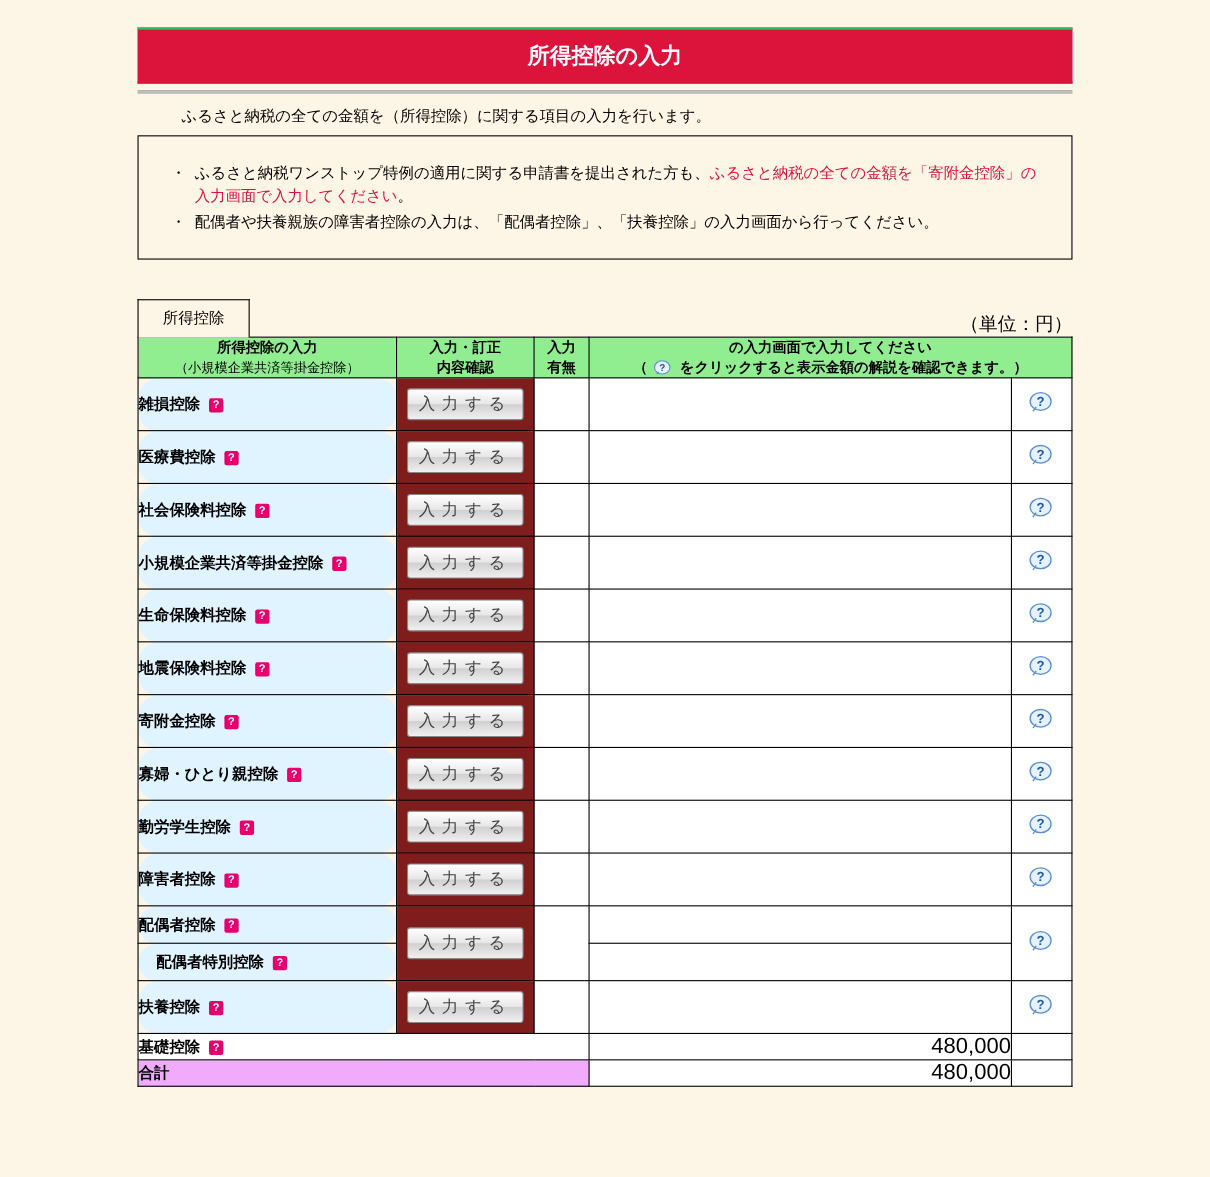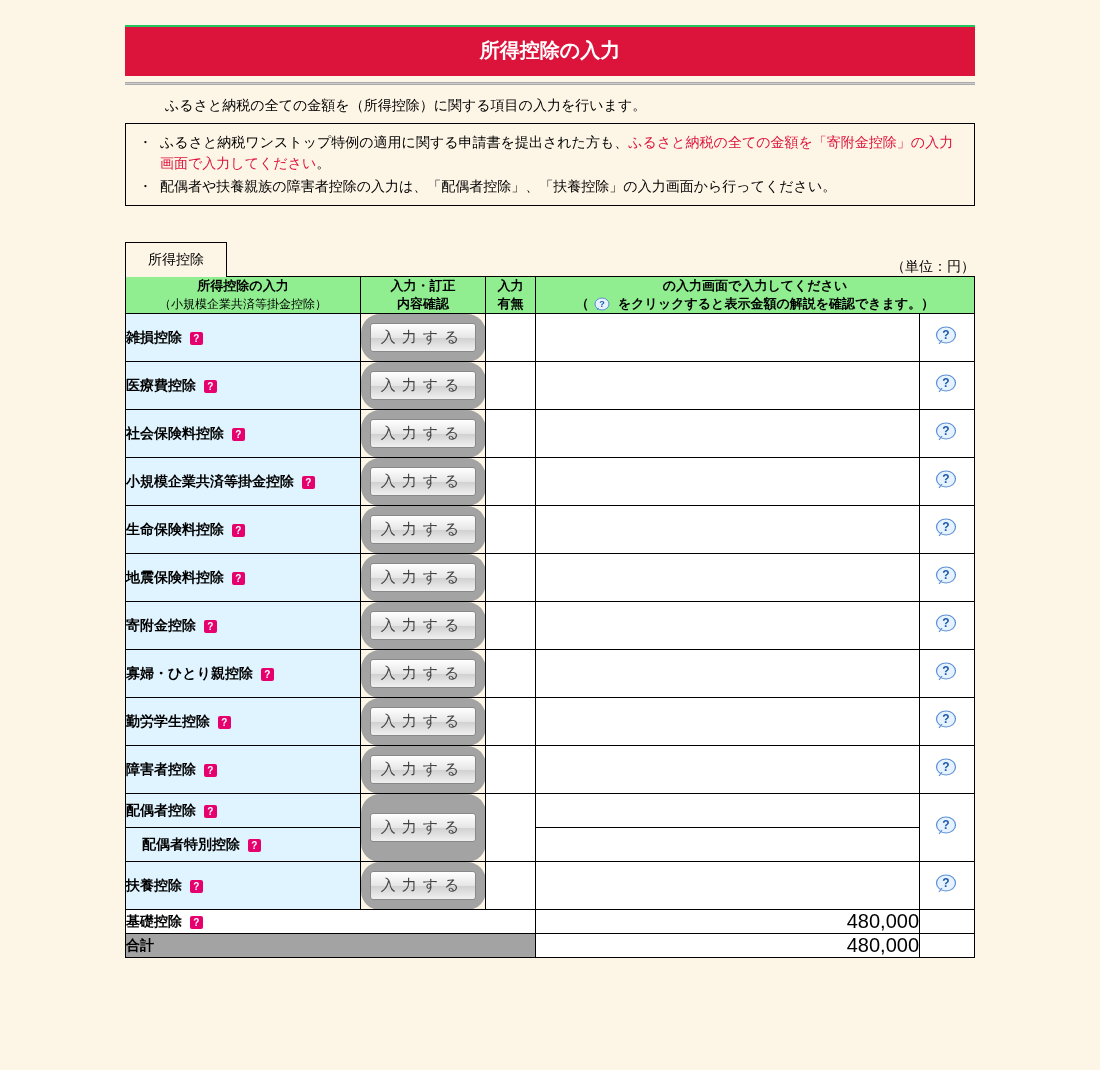--- a/index.html
+++ b/index.html
@@ -33,39 +33,39 @@
     background: linear-gradient(to bottom, #999 0%, #ccc 50%, #999 100%);
   }
   .intro {
     margin: 12px 0 8px 40px;
   }
   .notice-box {
     border: 1px solid #000;
     padding: 6px 14px 6px 14px;
     margin: 4px 0 0 0;
   }
-  .notice-box ul { margin: 0; padding-left: 20px; }
+  .notice-box ul { margin: 17px; padding-left: 20px; }
   .notice-box li { margin: 2px 0; line-height: 1.5; list-style-type: '・  '; }
   .red { color: #dc143c; }
   .tab-row {
     display: flex;
     justify-content: space-between;
     align-items: flex-end;
     margin-top: 35px;
   }
   .tab {
     border: 1px solid #000;
     border-bottom: none;
     padding: 8px 22px;
     background: #fdf5e6;
     position: relative;
     top: 1px;
     z-index: 2;
   }
-  .unit { font-size: 14px; }
+  .unit { font-size: 17px; }
   table.main {
     width: 100%;
     border-collapse: collapse;
     border: 1px solid #000;
   }
   table.main th, table.main td {
     border: 1px solid #000;
     padding: 0;
   }
   th.hdr {
@@ -80,22 +80,23 @@
   .col-btn    { width: 125px; }
   .col-flag   { width: 50px;  }
   .col-amount { width: auto;  }
   .col-help   { width: 55px;  }
   td.type-cell {
     background: #e0f4ff;
     padding: 6px 10px;
     font-weight: bold;
     height: 48px;
     vertical-align: middle;
-  }
-  td.btn-cell { text-align: center; vertical-align: middle; background:#a3a3a3;border-radius:19px; }
+    border-radius: 18px;
+  }
+  td.btn-cell { text-align: center; vertical-align: middle; background:#7f1d1d; }
   td.flag-cell, td.amount-cell { background:#fff; }
   td.amount-cell { text-align:right; padding-right:12px; font-size:20px; vertical-align:middle; }
   td.help-cell { text-align:center; vertical-align:middle; background:#fff; }
   .pink-q {
     display:inline-block;
     background:#e6006e;
     color:#fff;
     font-size:10px;
     font-weight:bold;
     width:13px; height:13px;
@@ -122,21 +123,21 @@
     display:inline-block;
     position:relative;
   }
   .bubble-q svg { display:block; }
   td.base-cell {
     background:#fff;
     padding: 8px 10px;
     font-weight:bold;
   }
   td.total-cell {
-    background:#a3a3a3;
+    background:#f0abfc;
     padding: 8px 10px;
     font-weight:bold;
   }
   .inline-bubble { vertical-align:middle; margin:0 2px; }
 </style>
 </head>
 <body>
 
 <div class="page">
   <div class="title-bar">所得控除の入力</div>

